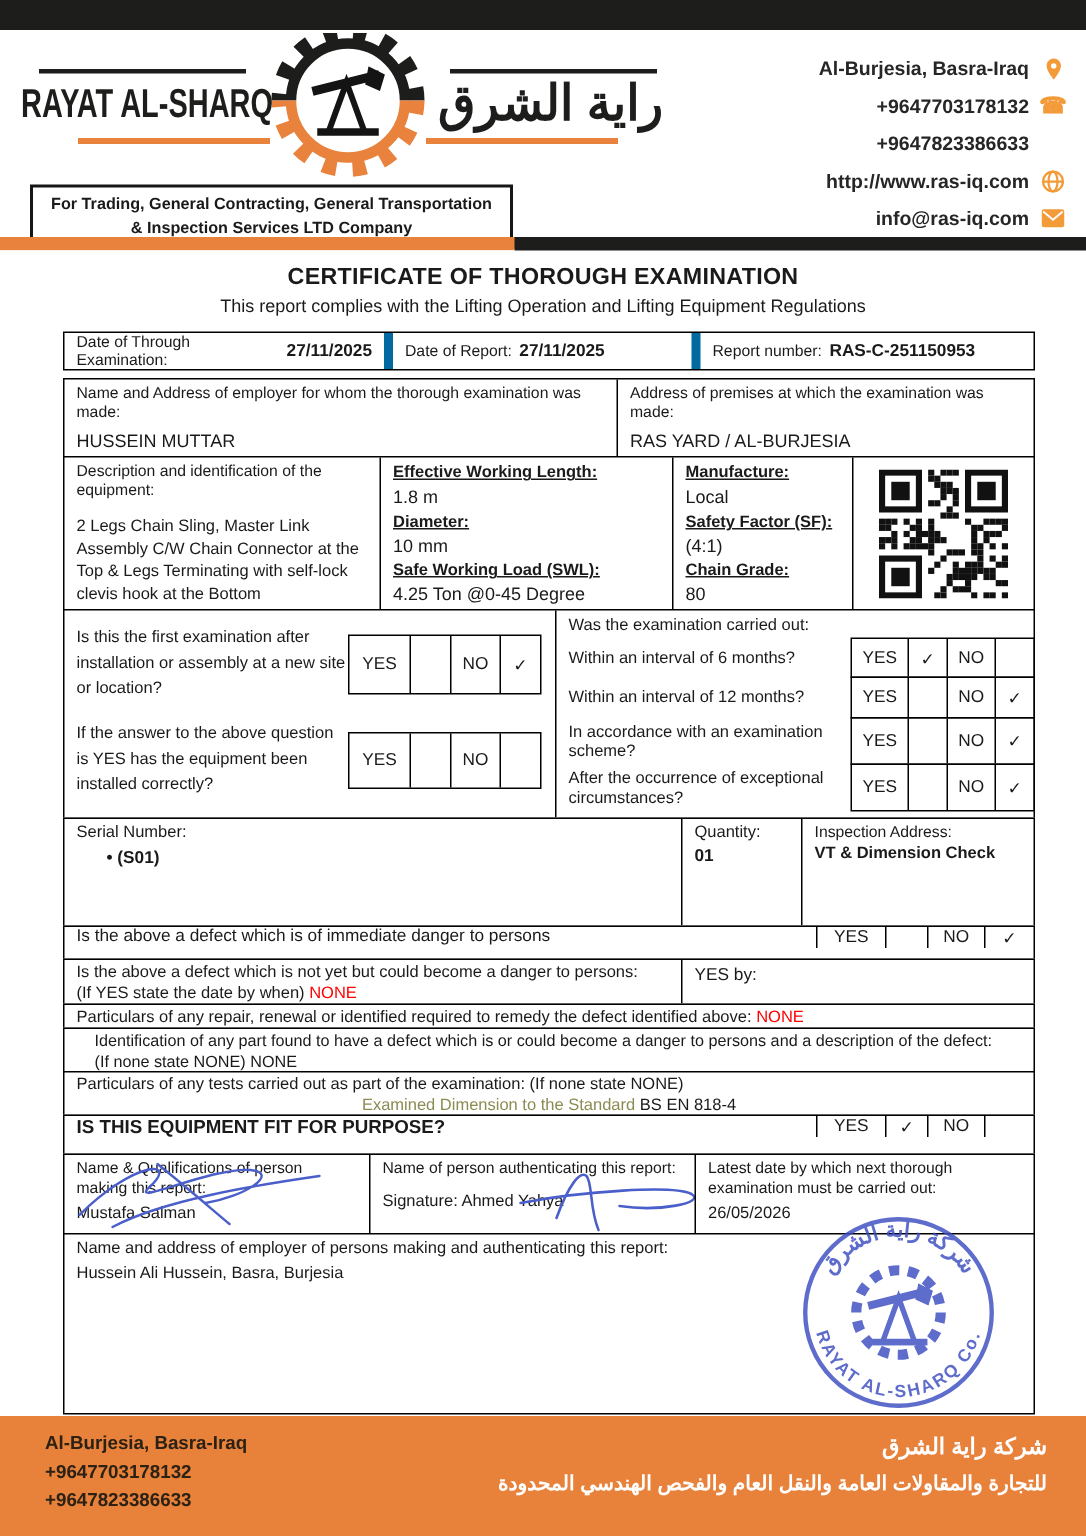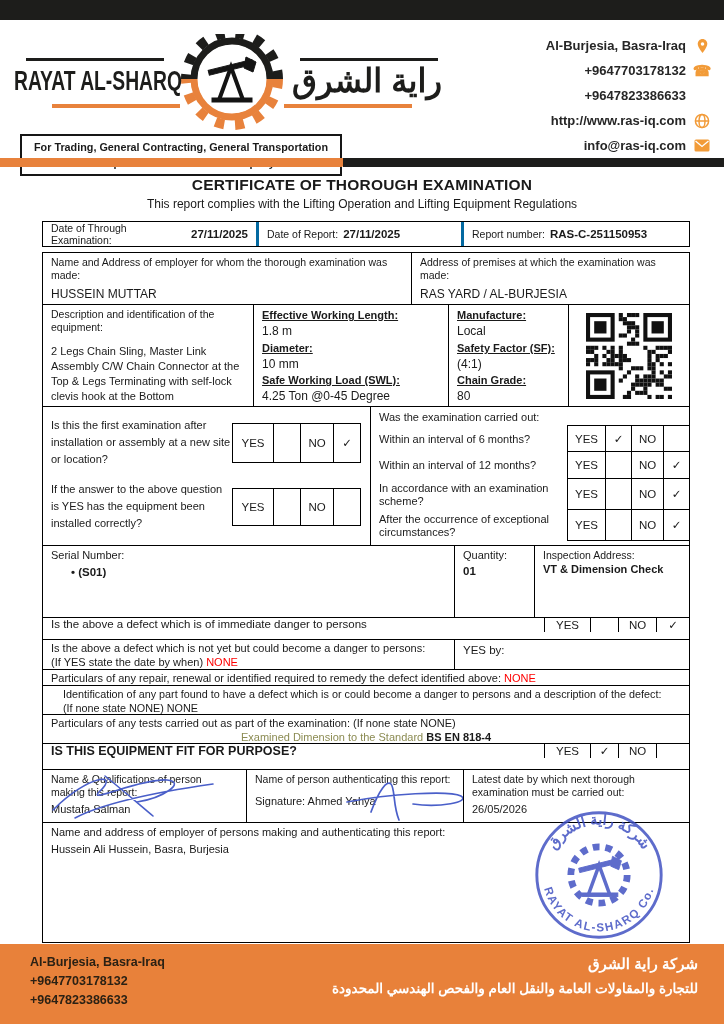--- a/index.html
+++ b/index.html
@@ -1,37 +1,37 @@
 <!DOCTYPE html>
 <html><head>
 <meta charset="utf-8">
 <style>
   *{box-sizing:border-box;margin:0;padding:0}
   html,body{width:724px;height:1024px}
   body{position:relative;background:#fff;color:#1a1a1a;font-family:"Liberation Sans",sans-serif;font-size:11px;overflow:hidden}
   .topbar{height:20px;background:#1d1d1b}
   
   .hdr{position:relative;height:137px}
-  .logo{position:absolute;left:4px;top:14px}
+  .logo{position:absolute;left:4px;top:2px}
   .tagline-box{margin:2px 0 0 16px;width:322px;border:2px solid #161616;text-align:center;font-weight:bold;font-size:10.8px;line-height:1.5;padding:3px 4px}
   .contacts{position:absolute;right:13px;top:17px;display:flex;flex-direction:column;gap:8px;align-items:flex-end;font-size:13px;font-weight:bold;color:#262626}
   .contact{display:flex;align-items:center;gap:7px;height:17px}
   .contact .ic{width:18px;height:17px;display:flex;align-items:center;justify-content:center;color:#F29B38;font-size:15px;line-height:1}
   
   .divider{position:relative;height:9px;margin-top:1px}
   .divider .o{position:absolute;left:0;top:0;height:100%;width:352px;background:#E8823C;clip-path:polygon(0 0,100% 0,calc(100% - 10px) 100%,0 100%)}
   .divider .b{position:absolute;left:343px;right:0;top:0;height:100%;background:#1d1d1b}
   
   .titleblk{text-align:center;margin-top:9px}
   .titleblk h1{font-size:15.5px;letter-spacing:.2px}
   .titleblk .sub{font-size:12px;margin-top:3px}
   
   .datebar{display:flex;border:1px solid #000;margin:10px 34px 6px 42px;height:26px;align-items:center}
   .datebar>div{display:flex;align-items:baseline;gap:5px;padding:0 8px;height:100%;align-items:center}
-  .datebar>div+div{border-left:3px solid #0369a1}
+  .datebar>div+div{border-left:6px solid #0369a1}
   .dc1{width:213px}.dc2{width:205px}.dc3{flex:1}
   .dlabel{font-size:10.5px}.dval{font-weight:bold;font-size:11.5px}
   
   .main{margin-left:42px;width:648px}
   .sec{border:1px solid #000;margin-top:-1px;position:relative;background:#fff}
   .lbl{font-size:10.5px;line-height:1.25}
   .val{font-size:12px;margin-top:3px}
   
   .secA{display:flex;min-height:46px}
   .secA .cl{width:368px;padding:3px 8px}
@@ -82,21 +82,21 @@
   
   .secF{display:flex;height:31px}
   .secF .fl{flex:1;padding:2px 8px;font-size:11px;line-height:1.22}
   .secF .fr{width:235px;border-left:1px solid #000;padding:4px 8px;font-size:11.5px}
   .secG{height:17px;padding:1px 8px;font-size:11px;line-height:1.3}
   .secH{height:30px;padding:2px 20px;font-size:10.8px;line-height:1.28}
   .secI{height:30px;padding:2px 8px;font-size:11px;line-height:1.25}
   .secI .std{text-align:center}
   .red{color:#fe0000}
   .olive{color:#8B8B52}
-  .bold{font-weight:bold}
+  .bold{font-weight:normal}
   
   .secK{display:flex;height:54px}
   .secK>div{padding:3px 8px;position:relative;overflow:visible}
   .secK>div+div{border-left:1px solid #000}
   .k1{width:203px}.k2{width:217px}.k3{flex:1}
   .k1 .val,.k2 .val{font-size:11px}
   .k2 .val{margin-top:9px}
   .sig{position:absolute;pointer-events:none}
   .sig1{left:2px;top:-4px}
   .sig2{left:96px;top:6px}

